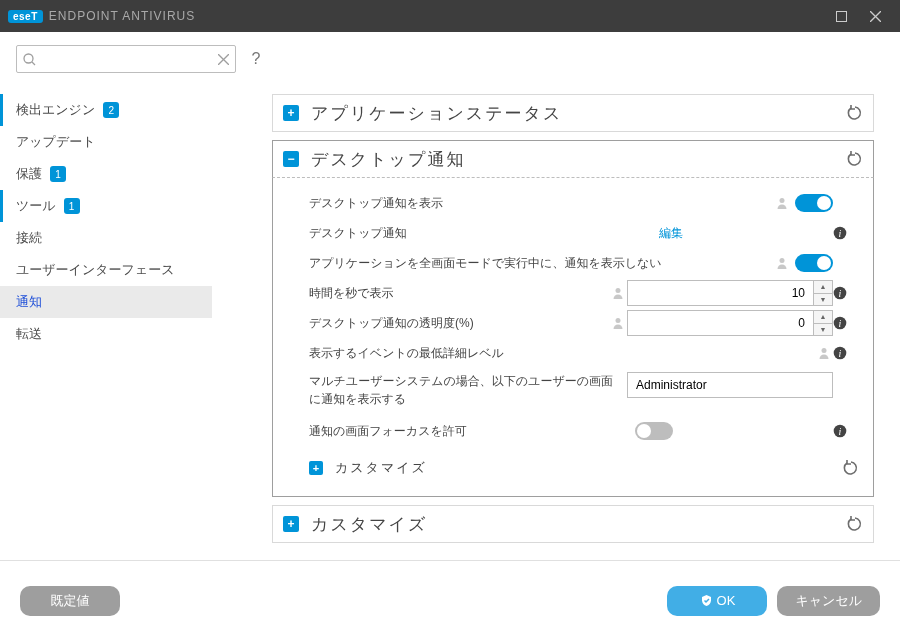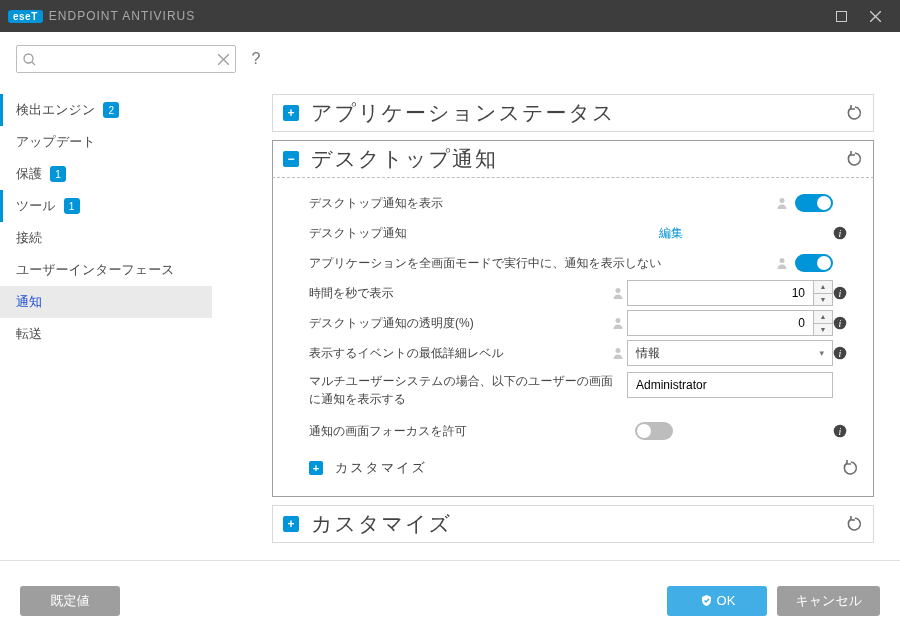--- a/index.html
+++ b/index.html
@@ -20,21 +20,21 @@
   .body { flex:1; display:flex; min-height:0;gap:36px; }
   .sidebar { width: 212px; padding: 14px 0 0 0; }
   .side-item { display:flex; align-items:center; padding: 7px 14px 7px 16px; font-size: 13px; color:#4b4b4b; cursor:pointer; position:relative;}
   .side-item.active { background:#eaeaea; color:#1d4ed8; }
   .side-item.blueleft::before { content:""; position:absolute; left:0; top:0; bottom:0; width:3px; background:#0094d8;}
   .badge { background:#0094d8; color:#fff; border-radius:3px; min-width:16px; height:16px; display:inline-flex; align-items:center; justify-content:center; font-size:10px; margin-left:8px; padding:0 4px;}
   .main { flex:1; padding: 14px 26px 0 24px; overflow:auto;}
   .panel { border:1px solid #d9d9d9; display:flex; align-items:center; height:38px; margin-bottom:8px; padding:0 10px;}
   .panel.expanded-head { border:1px solid #9e9e9e; border-bottom:1px dashed #bdbdbd; margin-bottom:0;}
   .panel .exp-icon { width:16px; height:16px; background:#0094d8; color:#fff; display:flex; align-items:center; justify-content:center; font-weight:bold; font-size:12px; border-radius:2px; cursor:pointer;}
-  .panel .title { margin-left:12px; font-size:21px; color:#444; letter-spacing:2px; flex:1;}
+  .panel .title { margin-left:12px; font-size:17px; color:#444; letter-spacing:2px; flex:1;}
   .panel .reset { color:#6d6d6d; cursor:pointer;}
   .panel-body { border:1px solid #9e9e9e; border-top:none; padding: 10px 14px 10px 36px; margin-bottom:8px;}
   .row { display:flex; align-items:center; min-height:30px; padding:2px 0;}
   .row .lbl { flex:1; font-size:12px; color:#444; padding-right:10px;}
   .pol-ico { color:#bdbdbd; display:flex; width:18px; justify-content:center;}
   .info-ico { color:#555; width:26px; text-align:right; cursor:pointer;}
   .toggle { width:38px; height:18px; border-radius:10px; position:relative; cursor:pointer; margin-left:4px;}
   .toggle.on { background:#0094d8; }
   .toggle.off { background:#bdbdbd; }
   .toggle .knob { width:14px; height:14px; background:#fff; border-radius:50%; position:absolute; top:2px; }
@@ -48,21 +48,21 @@
   .spin div { flex:1; display:flex; align-items:center; justify-content:center; font-size:7px; color:#666; cursor:pointer; background:#f5f5f5;}
   .spin div:first-child { border-bottom:1px solid #bdbdbd;}
   .sel { width:100%; height:26px; border:1px solid #bdbdbd; display:flex; align-items:center; padding:0 8px; cursor:pointer; justify-content:space-between; background:#fff;}
   .txt-input input { width:100%; height:26px; border:1px solid #bdbdbd; padding:0 8px; font-size:12px; outline:none;}
   .row.tall .lbl { line-height:1.5; }
   .subpanel { display:flex; align-items:center; height:36px; margin-top:4px;}
   .subpanel .exp-icon { width:14px; height:14px; background:#0094d8; color:#fff; display:flex; align-items:center; justify-content:center; font-weight:bold; font-size:11px; border-radius:2px; cursor:pointer;}
   .subpanel .title { margin-left:12px; font-size:13px; color:#444; letter-spacing:2px; flex:1;}
   .footer { height:60px; border-top:1px solid #e0e0e0; display:flex; align-items:center; padding:0 20px; gap:10px;}
   .footer .spacer { flex:1;}
-  .btn { height:30px; min-width:100px; border:none; cursor:pointer; font-size:13px; border-radius:3px;margin-top:20px;}
+  .btn { height:30px; min-width:100px; border:none; cursor:pointer; font-size:13px; border-radius:10px;margin-top:20px;}
   .btn.def { background:#9e9e9e; color:#fff;}
   .btn.ok { background:#41aee6; color:#fff; padding:0 26px; display:flex; align-items:center; justify-content:center; gap:4px;}
   .btn.cancel { background:#9e9e9e; color:#fff; padding:0 18px;}
   svg { display:block; }
 </style>
 </head>
 <body>
 
 <div class="window">
 
@@ -252,26 +252,20 @@
         </div>
 
         <div class="row">
           <div class="lbl">表示するイベントの最低詳細レベル</div>
           <span class="pol-ico">
               <svg width="12" height="12">
                 <circle cx="6" cy="3.5" r="2.5" fill="#c8c8c8"></circle>
                 <path d="M1.5 12 a4.5 4.5 0 0 1 9 0" fill="#c8c8c8"></path>
               </svg>
             </span>
-          <div class="ctrl-slot">
-            <div class="sel">
-              <span>情報</span>
-              <span style="font-size:9px;color:#777;">▾</span>
-            </div>
-          </div>
           <div class="info-ico">
               <svg width="14" height="14">
                 <circle cx="7" cy="7" r="6.3" fill="#444"></circle>
                 <text x="7" y="10.5" text-anchor="middle" fill="#fff" font-size="10" font-family="serif" font-style="italic">i</text>
               </svg>
             </div>
         </div>
 
         <div class="row tall" style="align-items:flex-start; padding-top:4px;">
           <div class="lbl">マルチユーザーシステムの場合、以下のユーザーの画面に通知を表示する</div>

